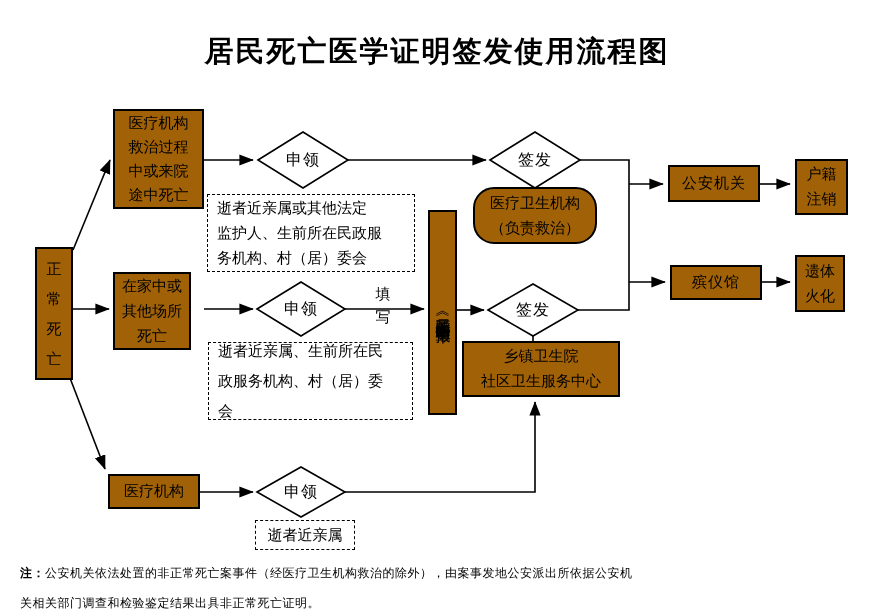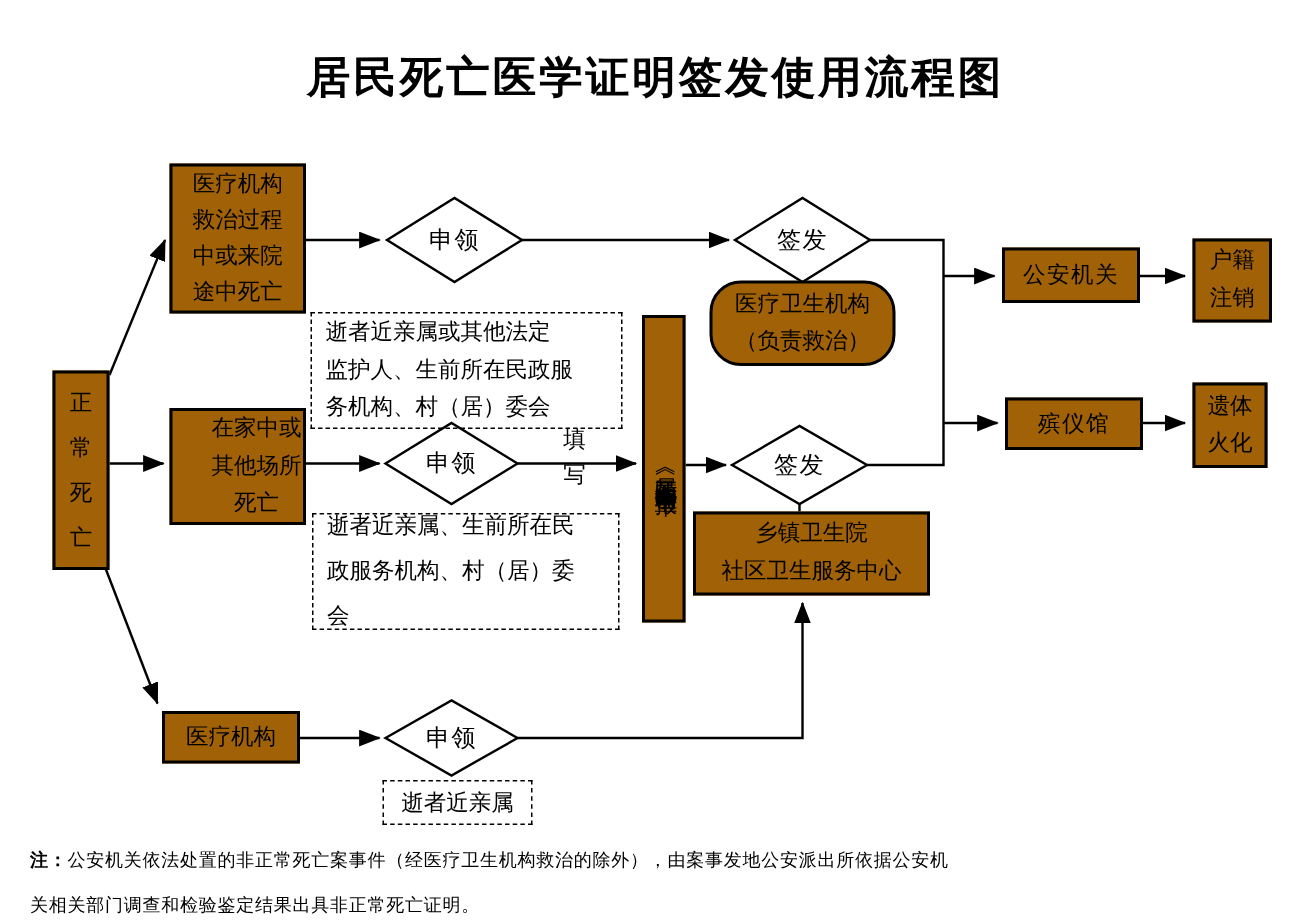--- a/index.html
+++ b/index.html
@@ -36,30 +36,30 @@
     position:absolute;font-size:15px;text-align:center;line-height:23px;
   }
   .note{
     position:absolute;left:20px;top:546px;width:844px;
     font-size:12px;line-height:30px;letter-spacing:0.5px;
   }
   .note b{font-weight:bold;}
   
   #n-normal{left:35px;top:235px;width:38px;height:133px;line-height:30px;}
   #n-hospital{left:113px;top:97px;width:91px;height:100px;line-height:24px;}
-  #n-home{left:113px;top:260px;width:91px;height:78px;line-height:25px;padding-left:25px;}
+  #n-home{left:113px;top:260px;width:78px;height:78px;line-height:25px;}
   #n-overseas{left:108px;top:462px;width:92px;height:35px;}
   #n-form{left:428px;top:198px;width:29px;height:205px;font-size:15px;}
   #n-medical{left:473px;top:175px;width:124px;height:57px;line-height:25px;border-radius:21px;}
   #n-township{left:462px;top:329px;width:158px;height:56px;line-height:25px;}
   #n-police{left:668px;top:153px;width:92px;height:37px;letter-spacing:1px;}
   #n-hukou{left:795px;top:147px;width:53px;height:56px;line-height:25px;}
   #n-funeral{left:670px;top:253px;width:92px;height:35px;letter-spacing:1px;}
   #n-cremation{left:795px;top:243px;width:50px;height:57px;line-height:25px;}
-  #dash1{left:207px;top:196px;width:208px;height:78px;line-height:25px;padding-left:9px;}
+  #dash1{left:207px;top:182px;width:208px;height:78px;line-height:25px;padding-left:9px;}
   #dash2{left:208px;top:330px;width:205px;height:78px;line-height:30px;padding-left:9px;}
   #dash3{left:255px;top:508px;width:100px;height:30px;justify-content:center;font-family:Liberation Serif, serif;}
   #d-apply1{left:258px;top:120px;width:90px;height:56px;}
   #d-issue1{left:490px;top:120px;width:90px;height:56px;}
   #d-apply2{left:257px;top:270px;width:88px;height:54px;}
   #d-issue2{left:488px;top:272px;width:90px;height:52px;}
   #d-apply3{left:257px;top:455px;width:88px;height:50px;}
   #lbl-fill{left:368px;top:271px;width:30px;height:48px;}
 </style>
 </head>

